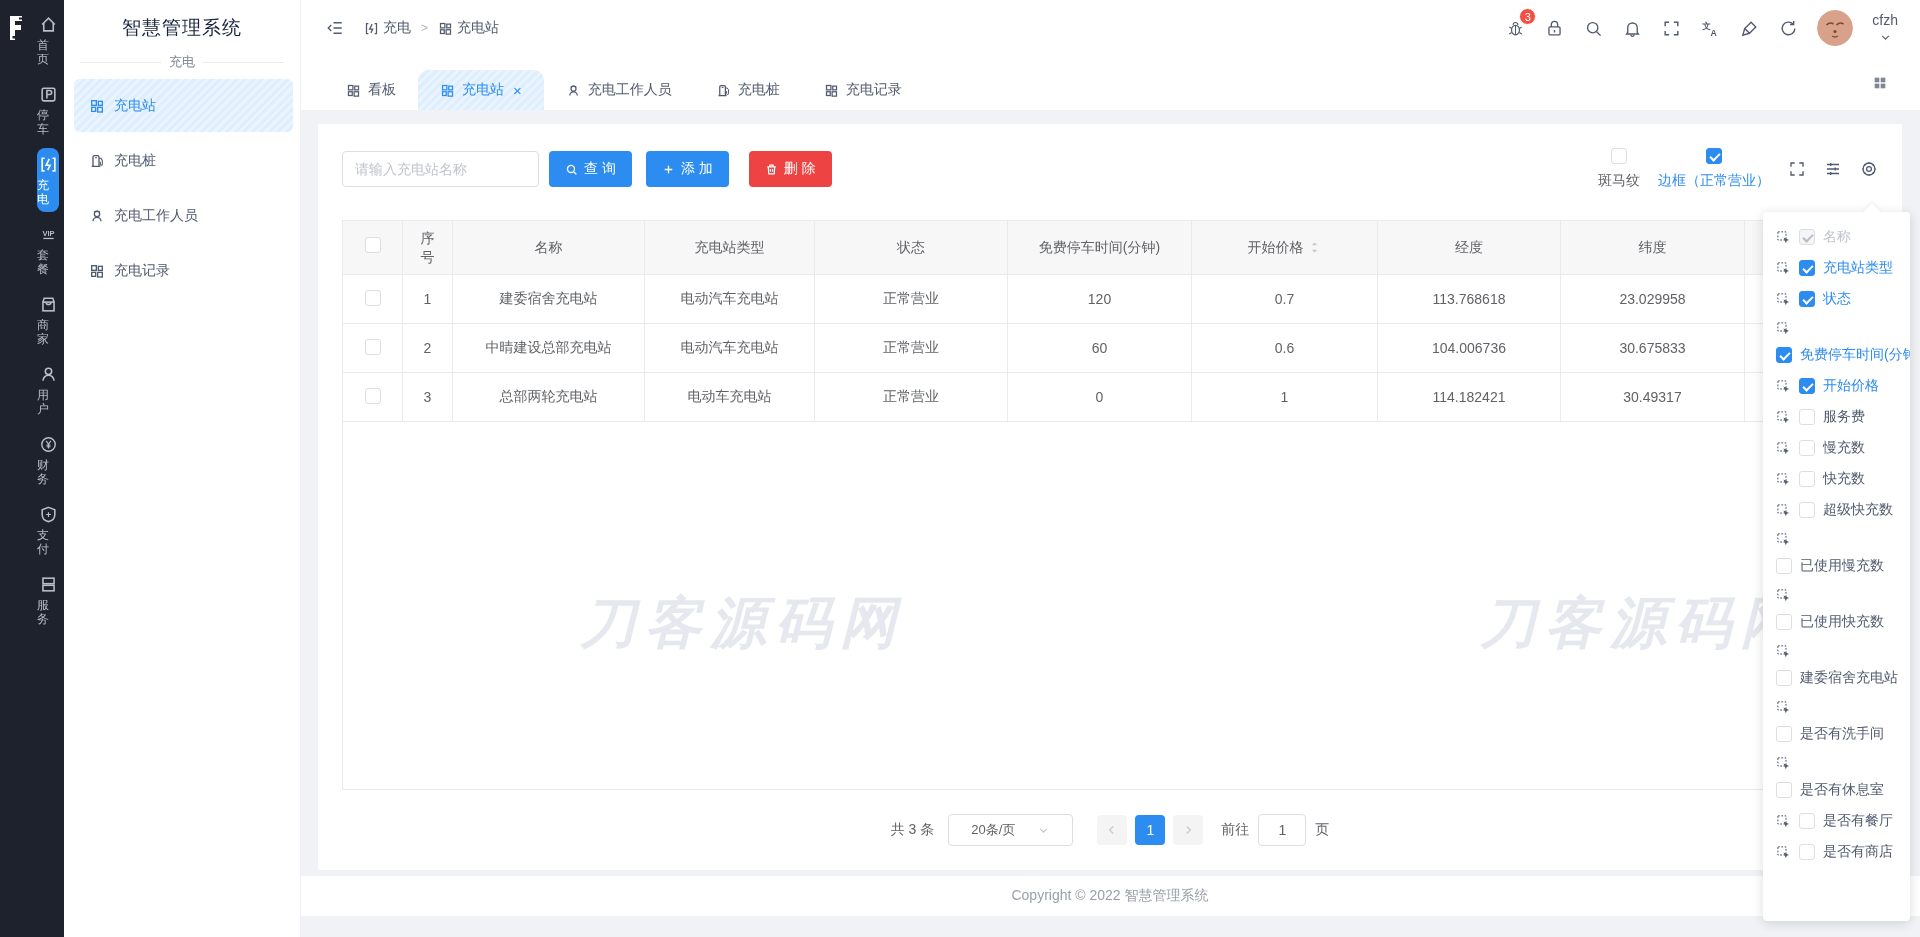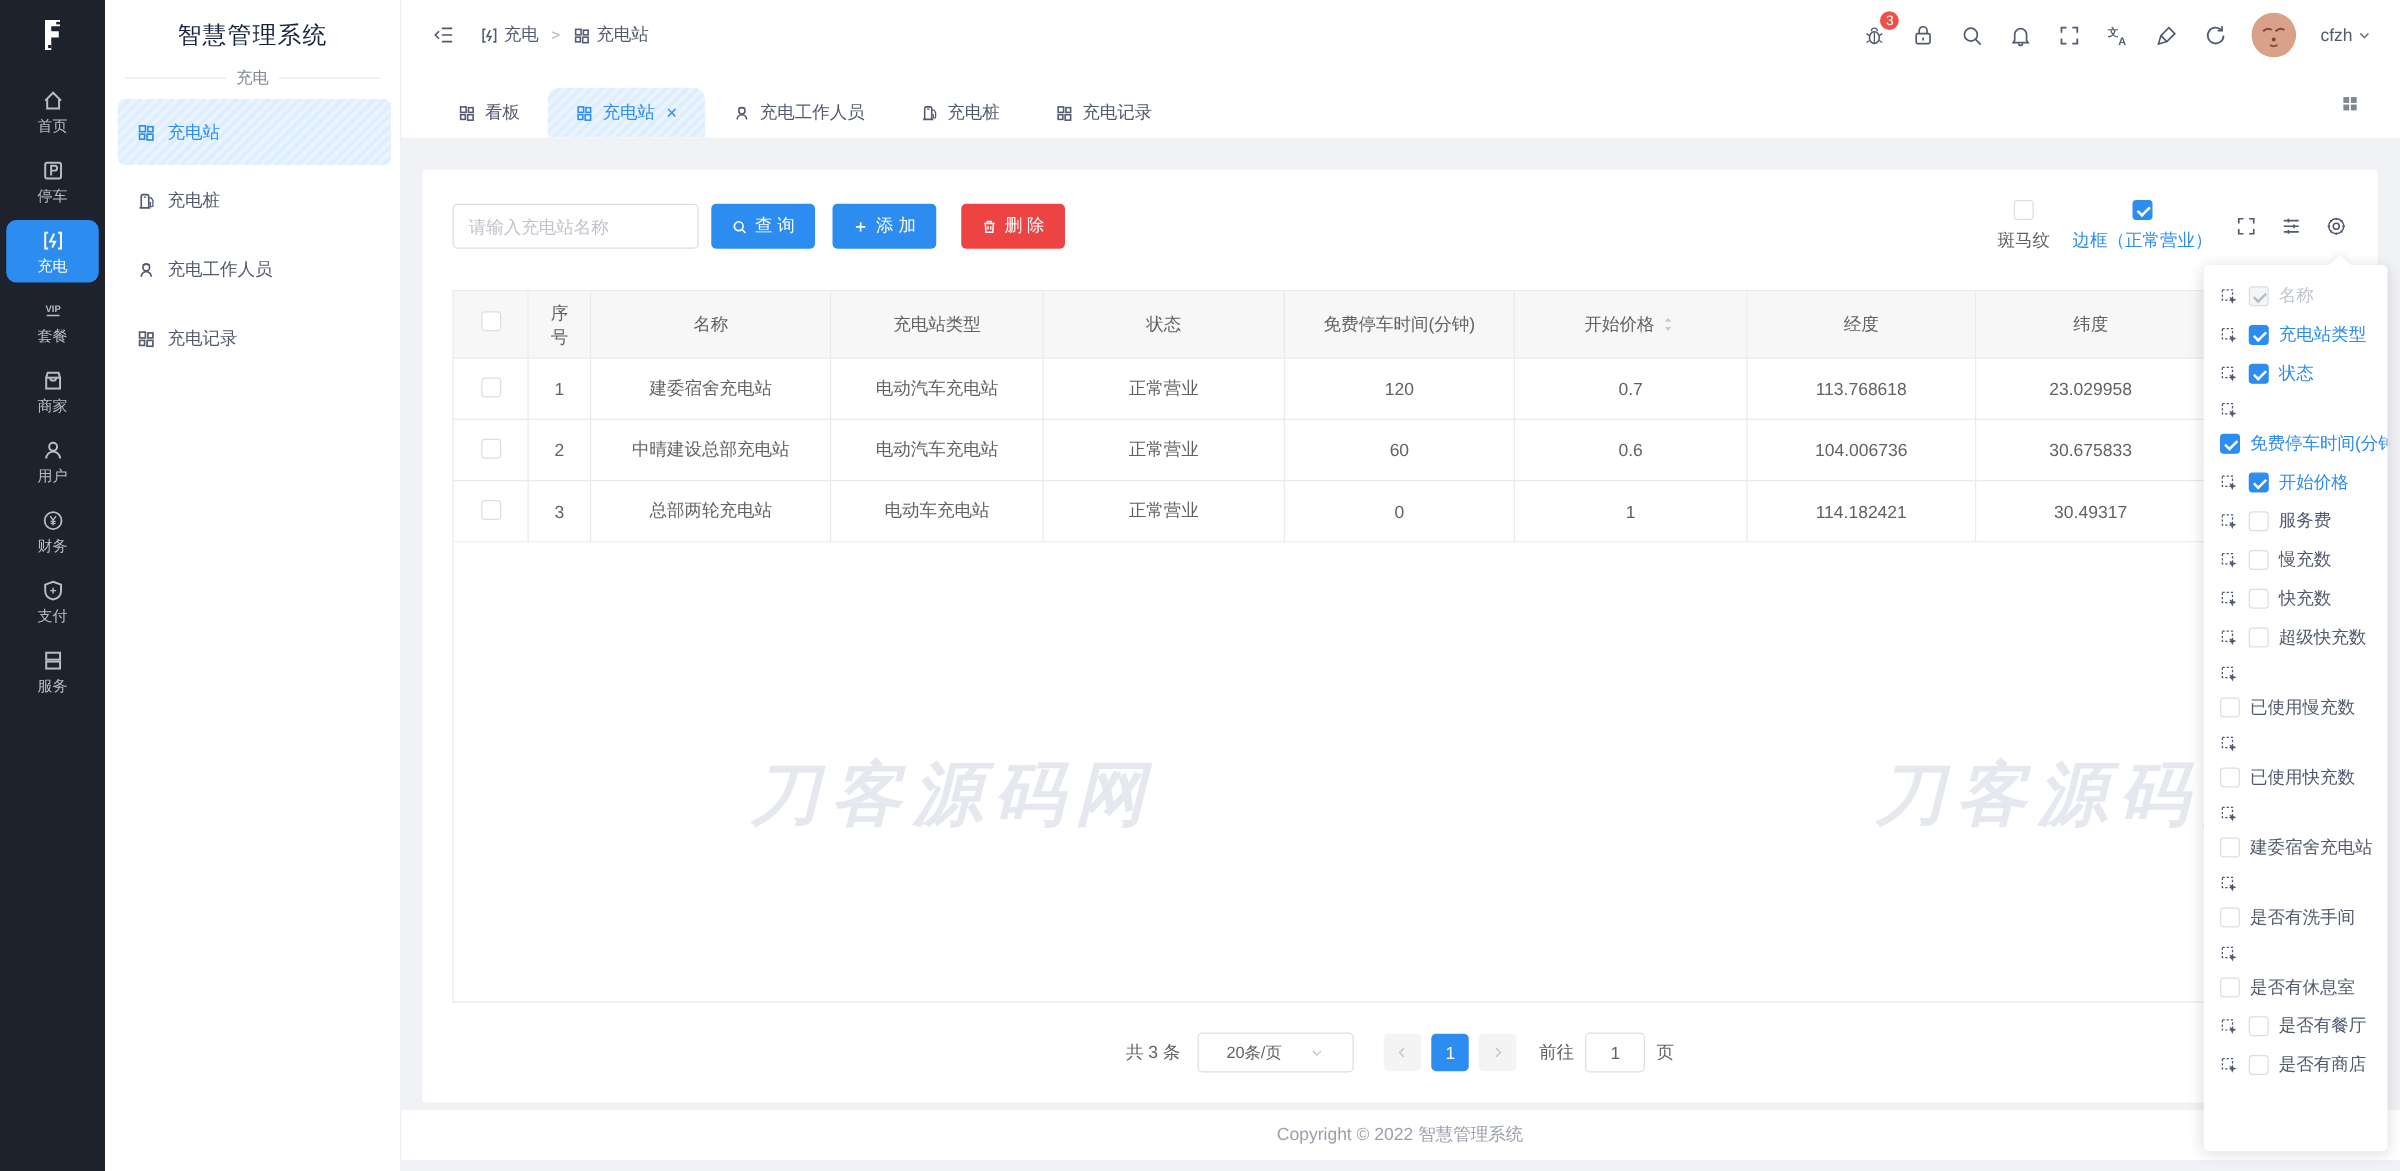--- a/index.html
+++ b/index.html
@@ -1,21 +1,21 @@
 <!DOCTYPE html>
 <html><head>
 <meta charset="utf-8">
 <style>
   * { margin:0; padding:0; box-sizing:border-box; }
   html,body { width:1920px; height:937px; overflow:hidden; }
   body { font-family:"Liberation Sans", sans-serif; background:#f0f2f5; color:#515a6e; position:relative; }
   .app { display:flex; height:100%; }
 
   
-  .rail { width:84px; background:#1e222d; flex:none; color:#b8bdc7; display:flex; flex-direction:column; z-index:3; }
+  .rail { width:64px; background:#1e222d; flex:none; color:#b8bdc7; display:flex; flex-direction:row; z-index:3; }
   .logo { height:56px; display:flex; align-items:center; justify-content:center; }
   .logo svg { width:32px; height:32px; }
   .rail-items { padding-top:8px; }
   .rail-item { margin:0 5px 6px; padding:7px 0 6px; border-radius:8px; display:flex; flex-direction:column; align-items:center; gap:4px; cursor:pointer; }
   .rail-item .icon { display:flex; }
   .rail-item .icon svg { width:19px; height:19px; }
   .rail-label { font-size:12px; line-height:14px; }
   .rail-item.active { background:#2d8cf0; color:#fff; }
 
   
@@ -38,37 +38,37 @@
   .crumb { display:flex; align-items:center; gap:4px; cursor:pointer; }
   .crumb .icon { display:flex; }
   .crumb .icon svg { width:15px; height:15px; }
   .crumb-sep { color:#b0b6bf; font-size:12px; }
   .topbar-right { margin-left:auto; display:flex; align-items:center; gap:19px; color:#515a6e; }
   .tb-icon { position:relative; width:20px; height:20px; cursor:pointer; display:flex; align-items:center; justify-content:center; }
   .tb-icon svg { width:19px; height:19px; }
   .badge { position:absolute; top:-10px; right:-11px; background:#f25045; color:#fff; font-size:11px; min-width:17px; height:17px; padding:0 4px; border-radius:9px; display:flex; align-items:center; justify-content:center; border:1px solid #fff; }
   .avatar { width:36px; height:36px; border-radius:50%; overflow:hidden; flex:none; cursor:pointer; }
   .avatar svg { width:36px; height:36px; display:block; }
-  .username { font-size:14px; display:flex; align-items:center; gap:3px; cursor:pointer; }
+  .username { font-size:14px; display:flex; align-items:center; gap:3px; cursor:pointer;flex-direction:column; }
   .username svg { width:13px; height:13px; }
 
   
   .tabbar { height:54px; background:#fff; display:flex; align-items:flex-end; padding:0 24px; flex:none; position:relative; }
   .tabs { display:flex; align-items:flex-end; }
   .tab { height:40px; display:flex; align-items:center; gap:7px; padding:0 22px; font-size:14px; color:#515a6e; cursor:pointer; border-radius:10px 10px 0 0; }
   .tab .icon { display:flex; }
   .tab .icon svg { width:15px; height:15px; }
   .tab.active { background:#e9f4fe; color:#2d8cf0;
     background-image:repeating-linear-gradient(135deg, rgba(45,140,240,.06) 0 3px, rgba(45,140,240,0) 3px 6px); }
   .tab-close { font-size:15px; margin-left:2px; line-height:1; }
   .tabbar-grid { position:absolute; right:32px; top:50%; transform:translateY(-50%); width:16px; height:16px; color:#808695; cursor:pointer; }
   .tabbar-grid svg { width:16px; height:16px; }
 
   
-  .content { flex:1; padding:26px 18px 0; display:flex; flex-direction:column; min-height:0; }
+  .content { flex:1; padding:14px 18px 0; display:flex; flex-direction:column; min-height:0; }
   .card { background:#fff; border-radius:2px; height:746px; display:flex; flex-direction:column; position:relative; flex:none; }
 
   .toolbar { margin:24px 24px 0; display:flex; align-items:center; flex:none; }
   .search-input { width:197px; height:36px; border:1px solid #dcdee2; border-radius:4px; padding:0 12px; font-size:14px; color:#515a6e; outline:none; }
   .search-input::placeholder { color:#c0c4cc; }
   .btn { height:36px; border:none; border-radius:4px; color:#fff; font-size:14px; display:inline-flex; align-items:center; gap:6px; padding:0 16px; cursor:pointer; font-family:inherit; }
   .btn .btn-icon { display:flex; }
   .btn .btn-icon svg { width:13px; height:13px; }
   .btn.primary { background:#2d8cf0; }
   .btn.danger { background:#ee4343; }

